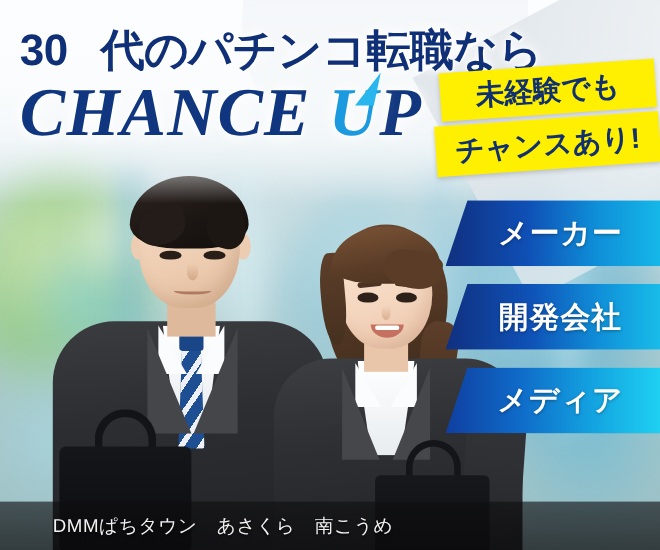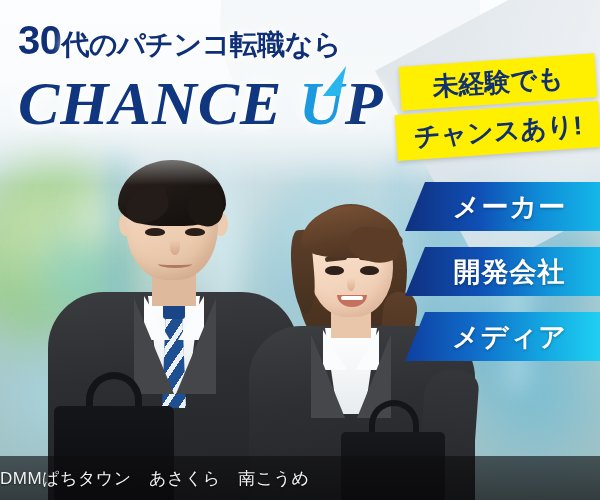--- a/index.html
+++ b/index.html
@@ -278,21 +278,21 @@
     border-radius:26px 18px 0 0; transform:rotate(4deg);
   }
 
   
   .headline{
     position:absolute; left:18px; top:18px;
     font-size:40px; font-weight:700; letter-spacing:-.5px;
     color:#0f2f77; white-space:nowrap;
     text-shadow:0 0 5px #fff,0 0 10px #fff,0 0 16px rgba(255,255,255,.95),1px 1px 0 rgba(255,255,255,.9);
   }
-  .headline .small{ font-size:28px; }
+  .headline .small{ font-size:40px;margin-left:30px; }
 
   
   .logo{
     position:absolute; left:18px; top:72px;
     font-size:62px; font-weight:700; font-style:italic;
     letter-spacing:1px; line-height:1; white-space:nowrap;
     color:#10367f;
     text-shadow:0 0 6px #fff,0 0 13px #fff,0 0 22px rgba(255,255,255,.9);
     font-family:Liberation Serif, serif;
   }
@@ -322,21 +322,21 @@
   }
   .badge-2{
     left:396px; top:108px; width:204px; height:46px;
     transform:rotate(-4deg);
   }
 
   
   .cats{ position:absolute; right:0; top:182px; width:195px; }
   .cat{
     position:relative;
-    height:49px; margin-bottom:16px;
+    height:60px; margin-bottom:16px;
     display:flex; align-items:center; justify-content:center;
     clip-path:polygon(20px 0,100% 0,100% 100%,0 100%);
     box-shadow:0 2px 6px rgba(0,0,0,.22);
   }
   .cat span{
     color:#fff; font-size:27px; font-weight:700; letter-spacing:1px;
     text-shadow:0 1px 3px rgba(0,0,0,.35);
     padding-left:14px;
   }
   .cat-0{ background:linear-gradient(90deg,#10307f 0%,#0f4fb5 38%,#0f8ed8 70%,#15b7e8 100%); }
@@ -346,21 +346,21 @@
   .cat-4{ background:linear-gradient(90deg,#0f3fa0 0%,#0f6ac8 34%,#13a2e0 68%,#1fd0f2 100%); }
 
   
   .footer{
     position:absolute; left:0; bottom:0; width:600px; height:44px;
     background:linear-gradient(180deg,rgba(14,14,16,.62),rgba(10,10,12,.72));
     display:flex; align-items:center;
   }
   .footer .credit{
     color:#f2f2f2; font-size:17px; letter-spacing:.5px;
-    white-space:nowrap;
+    padding-left:48px; white-space:nowrap;
     text-shadow:0 1px 2px rgba(0,0,0,.6);
   }
 </style>
 </head>
 <body>
 
 <div class="banner">
 
   <div class="bg-base"></div>
   <div class="bokeh bk1"></div>

